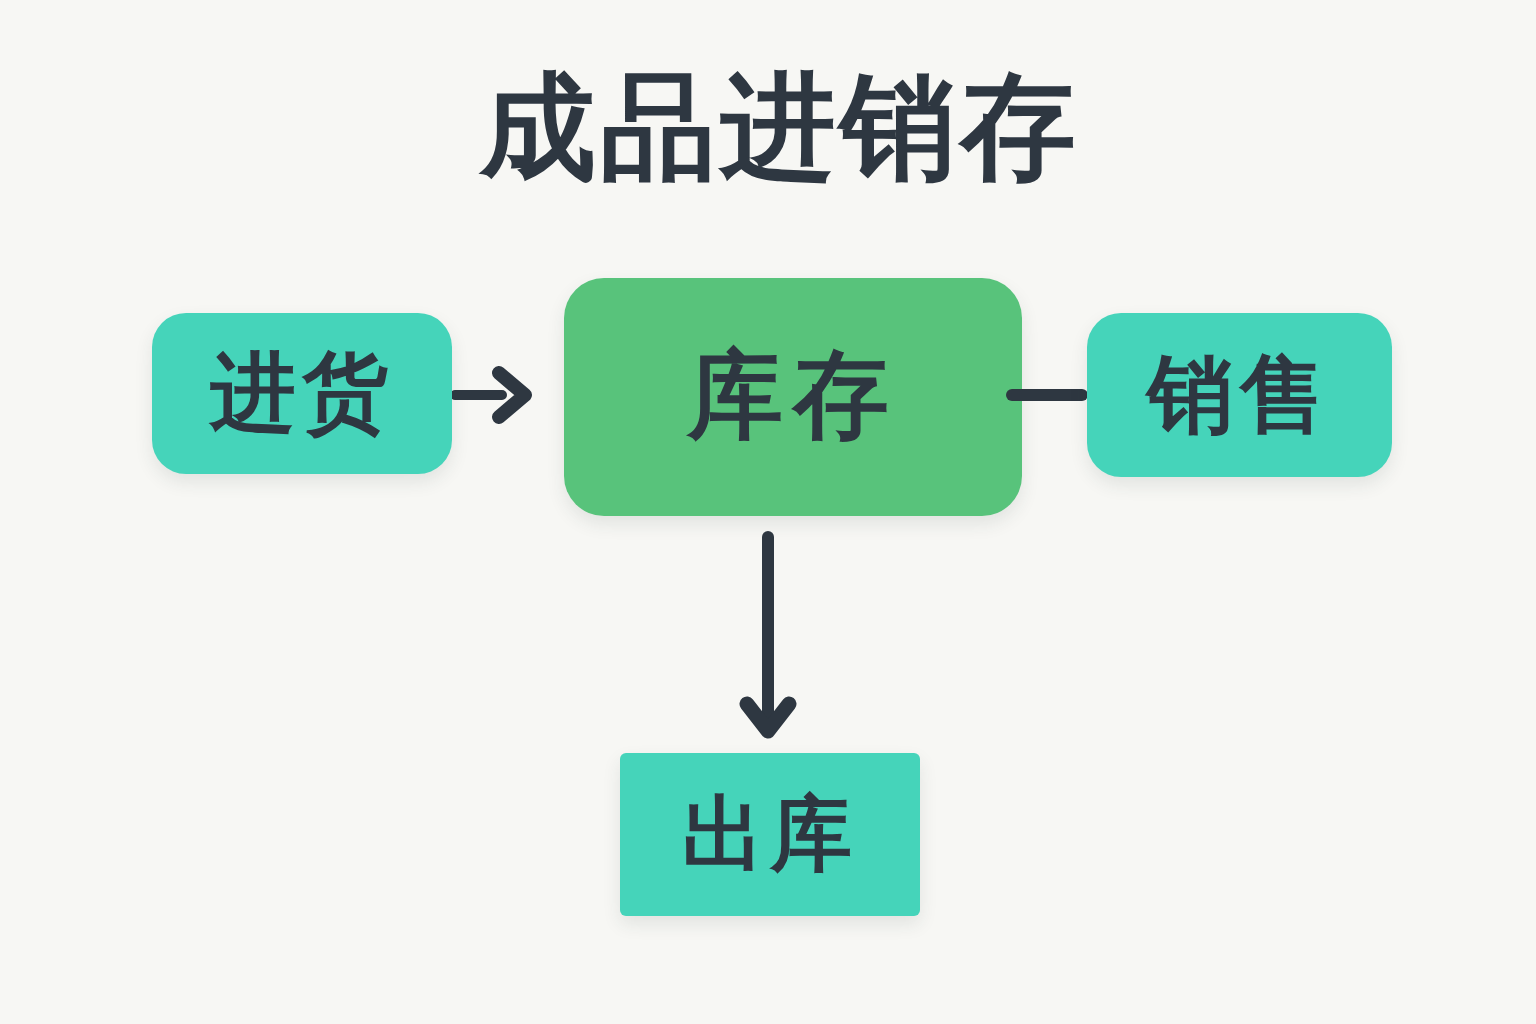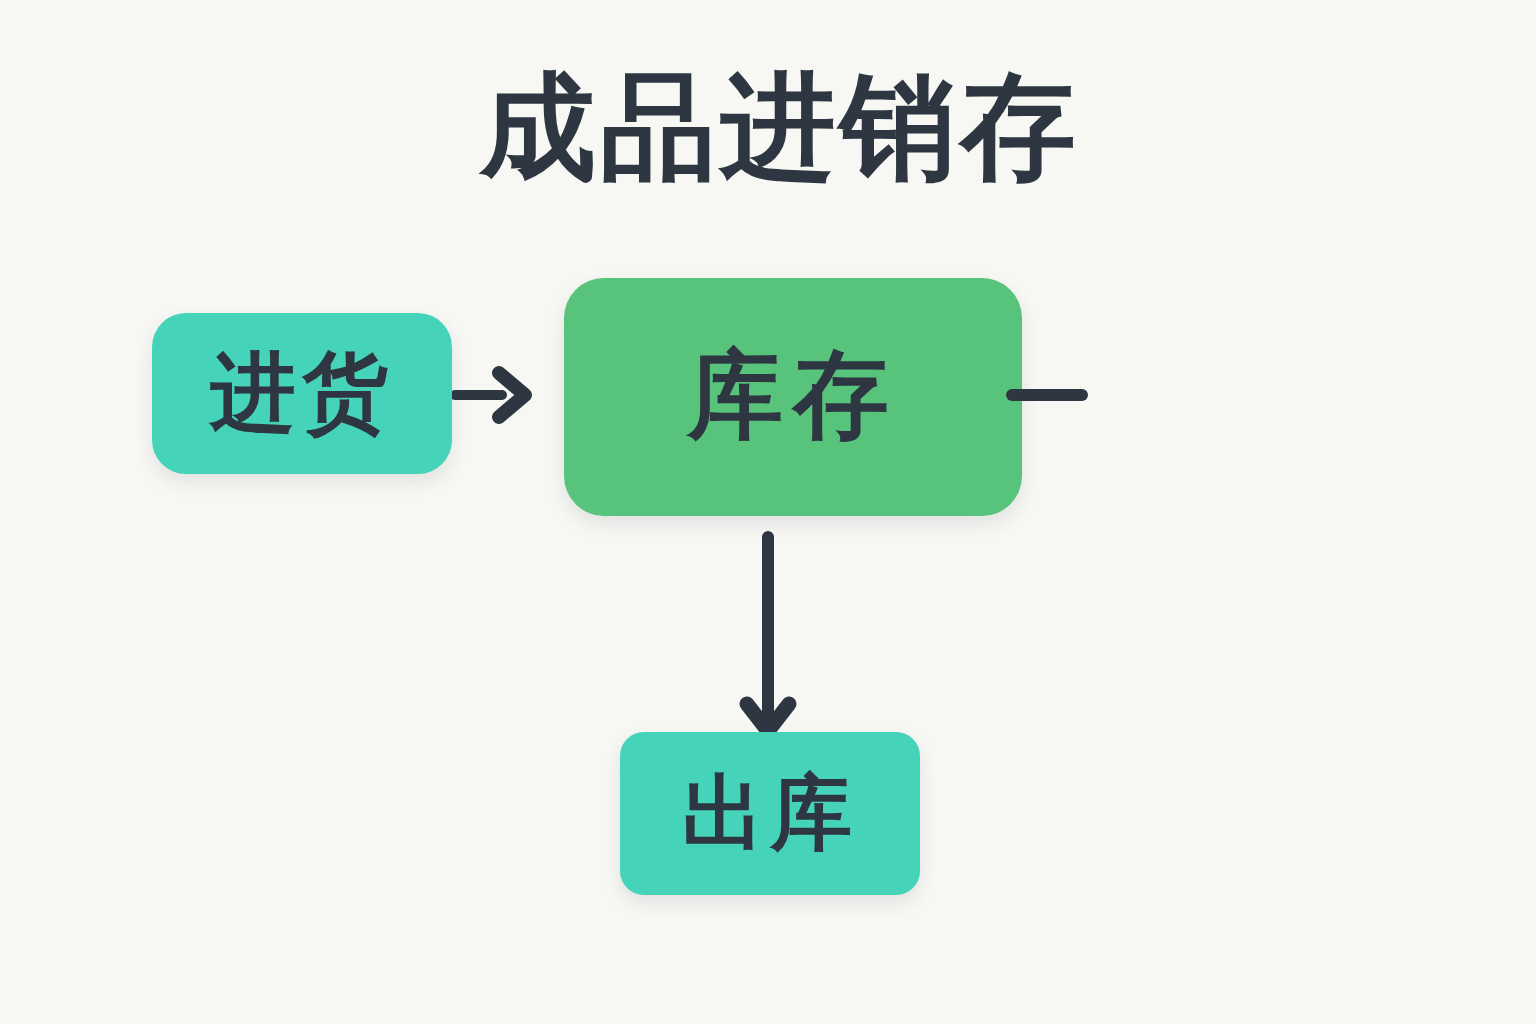--- a/index.html
+++ b/index.html
@@ -57,23 +57,23 @@
     letter-spacing: 10px;
   }
   .node-sales {
     left: 1087px; top: 313px;
     width: 305px; height: 164px;
     border-radius: 34px;
     font-size: 86px;
     letter-spacing: 6px;
   }
   .node-outbound {
-    left: 620px; top: 732px;
+    left: 620px; top: 753px;
     width: 300px; height: 163px;
-    border-radius: 24px;
+    border-radius: 6px;
     font-size: 82px;
     letter-spacing: 6px;
   }
 
   .edge {
     position: absolute;
     color: var(--ink, #2e3741);
   }
   .edge svg { display: block; }
 
@@ -103,20 +103,23 @@
       <polyline points="47,13 73,35 47,57" fill="none" stroke="currentColor" stroke-width="14" stroke-linecap="round" stroke-linejoin="round"></polyline>
     </svg>
   </div>
 
   <div class="node green node-inventory">
     <span>库存</span>
   </div>
 
   <div class="edge edge-line"></div>
 
+  <div class="node teal node-sales">
+    <span>销售</span>
+  </div>
 
   <div class="edge edge-down">
     <svg width="60" height="212" viewBox="0 0 60 212" aria-hidden="true">
       <line x1="30" y1="7" x2="30" y2="186" stroke="currentColor" stroke-width="12" stroke-linecap="round"></line>
       <polyline points="9,174 30,201 51,174" fill="none" stroke="currentColor" stroke-width="15" stroke-linecap="round" stroke-linejoin="round"></polyline>
     </svg>
   </div>
 
   <div class="node teal node-outbound">
     <span>出库</span>

